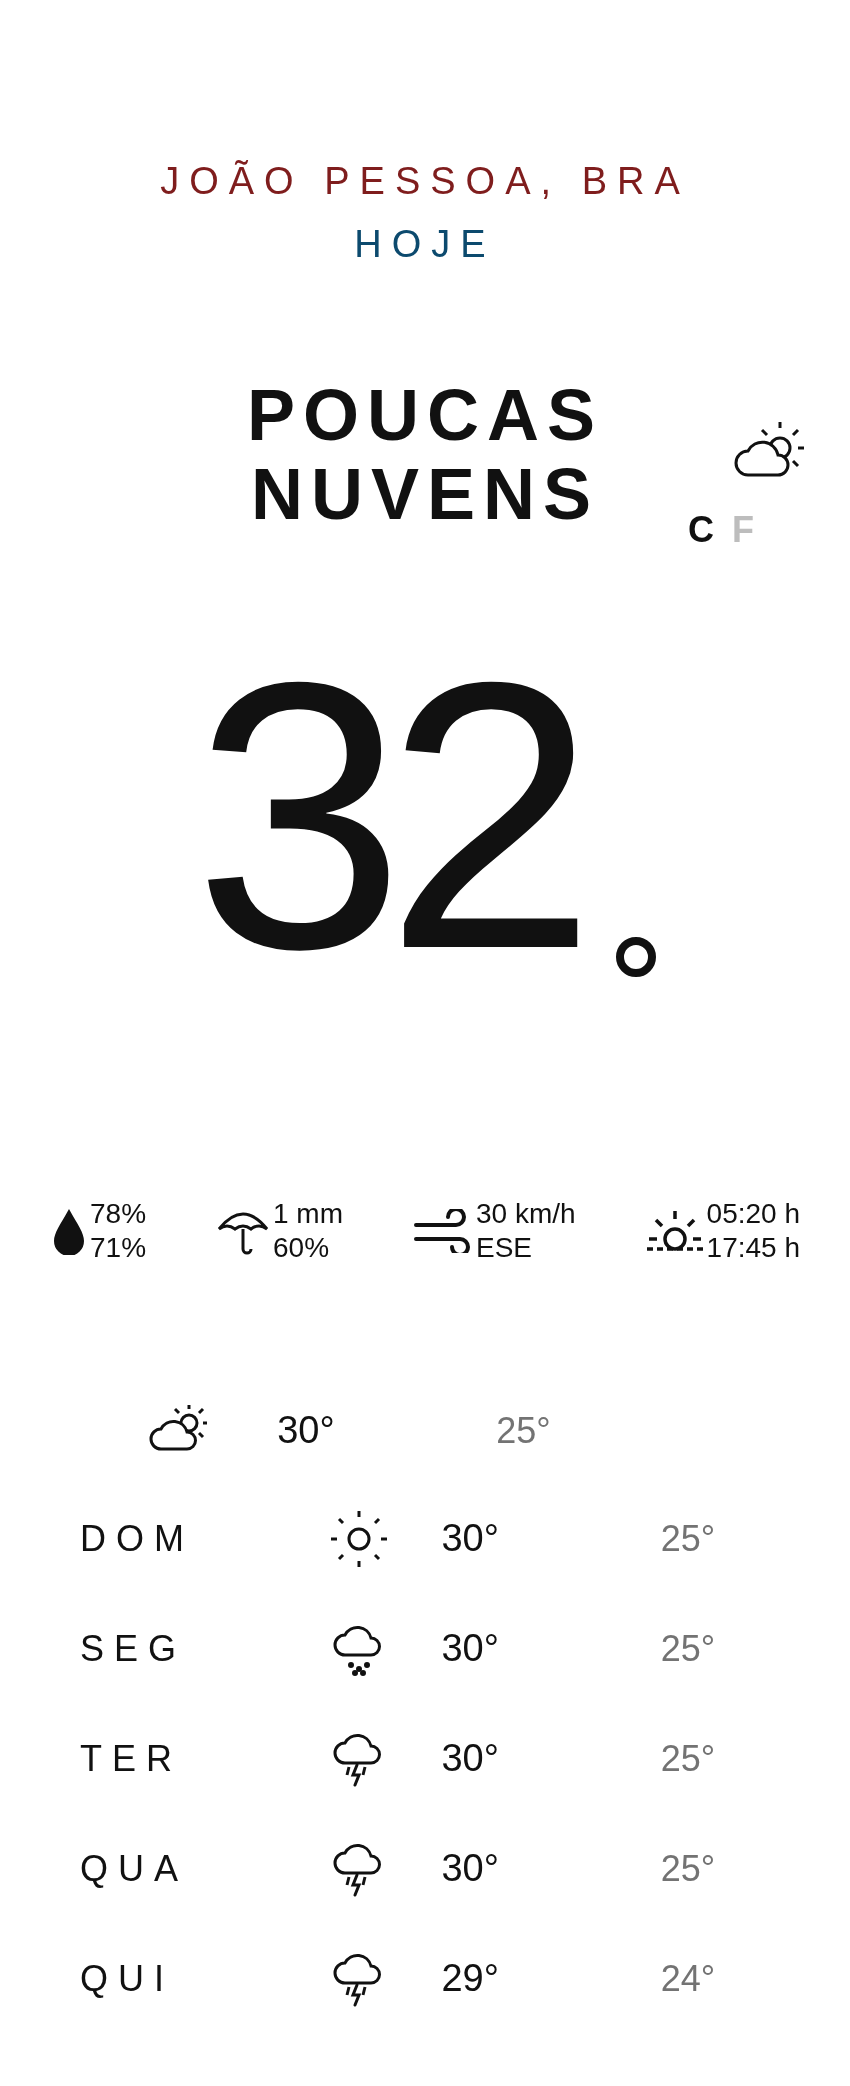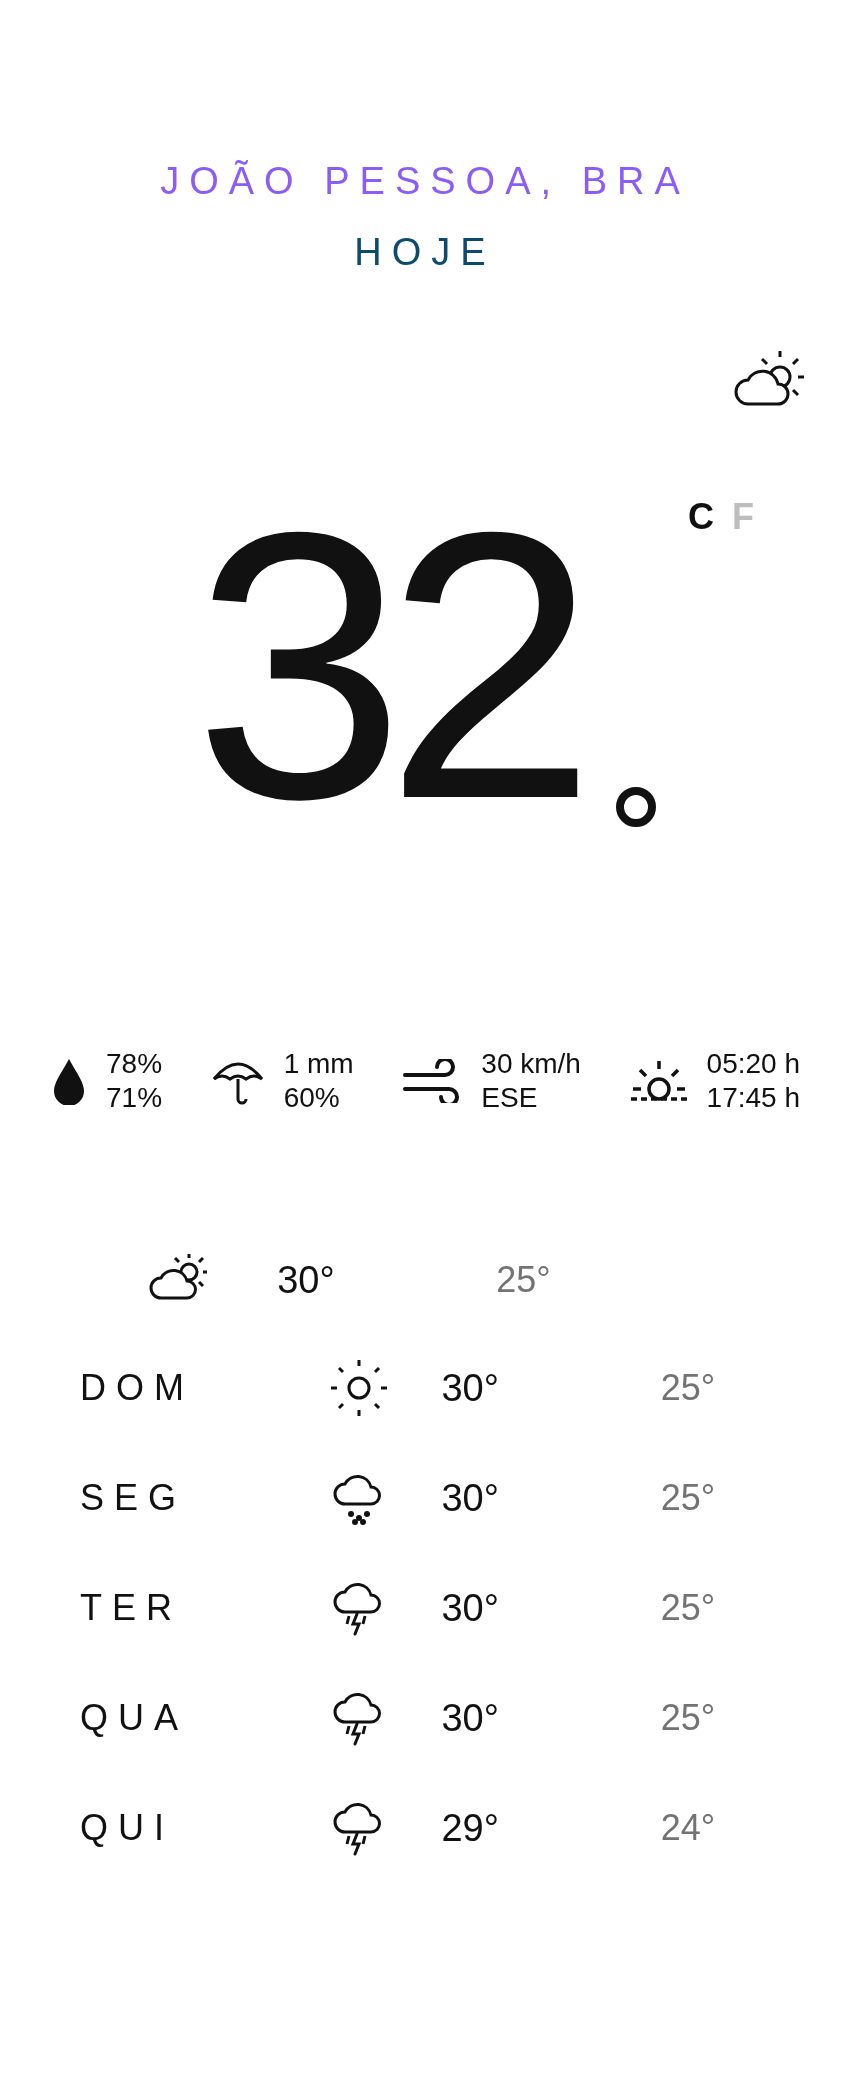--- a/index.html
+++ b/index.html
@@ -10,22 +10,22 @@
     font-family: -apple-system, "Helvetica Neue", Arial, sans-serif;
     color: #111;
     overflow: hidden;
   }
   .container { padding: 160px 50px 0 50px; }
   .location {
     text-align: center;
     font-size: 38px;
     font-weight: 400;
     letter-spacing: 10px;
-    color: #8b5cf6;
-    margin-bottom: 28px;
+    color: #7f1d1d;
+    margin-bottom: 20px;
   }
   .today-label {
     text-align: center;
     font-size: 38px;
     font-weight: 400;
     letter-spacing: 10px;
     color: #0c4a6e;
     margin-bottom: 110px;
   }
   .cond-row {
@@ -44,21 +44,21 @@
   }
   .cond-icon {
     position: absolute;
     right: -10px;
     top: 50%;
     transform: translateY(-50%);
   }
   .unit-row {
     position: absolute;
     right: 90px;
-    top: 496px;
+    top: 509px;
     font-size: 36px;
     font-weight: 700;
     letter-spacing: 6px;
   }
   .unit-c { color: #111; margin-right: 12px; }
   .unit-f { color: #bdbdbd; }
   .temp-row {
     display: flex;
     align-items: flex-end;
     justify-content: center;
@@ -81,21 +81,21 @@
   .metrics {
     display: flex;
     justify-content: space-between;
     align-items: center;
     margin-bottom: 140px;
     padding: 0 0px;
   }
   .metric {
     display: flex;
     align-items: center;
-    gap: 18px;
+    gap: 2px;
   }
   .metric-text { display: flex; flex-direction: column; font-size: 28px; line-height: 1.2; }
   .forecast { padding: 0 30px; }
   .frow {
     display: grid;
     grid-template-columns: 1.2fr 1fr 1fr 1fr;
     align-items: center;
     margin-bottom: 54px;
   }
   .fday {
@@ -109,20 +109,21 @@
   svg { display: block; }
 </style>
 </head>
 <body>
 
 <div class="container">
   <div class="location">JOÃO PESSOA, BRA</div>
   <div class="today-label">HOJE</div>
 
   <div class="cond-row">
+    <div class="condition">POUCAS<br>NUVENS</div>
     <div class="cond-icon">
       <svg width="80" height="70" viewBox="0 0 80 70" fill="none" stroke="#111" stroke-width="3">
         <circle cx="50" cy="28" r="10"></circle>
         <line x1="50" y1="8" x2="50" y2="2"></line>
         <line x1="68" y1="28" x2="74" y2="28"></line>
         <line x1="63" y1="15" x2="68" y2="10"></line>
         <line x1="63" y1="41" x2="68" y2="46"></line>
         <line x1="37" y1="15" x2="32" y2="10"></line>
         <path d="M18 55 a12 12 0 0 1 0-24 a16 16 0 0 1 30 4 a10 10 0 0 1 0 20 Z" fill="#fff"></path>
       </svg>

